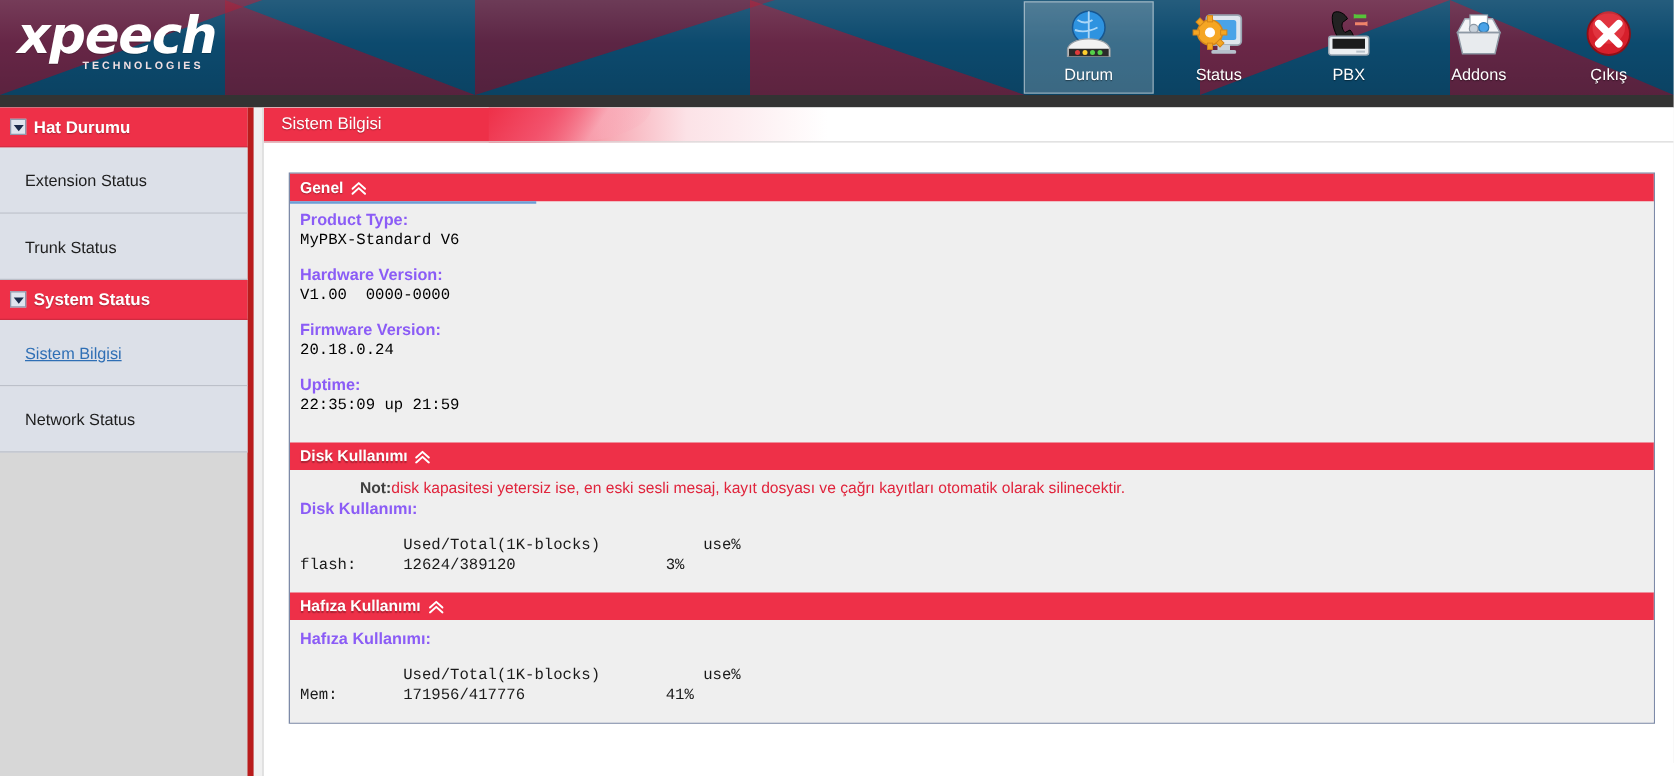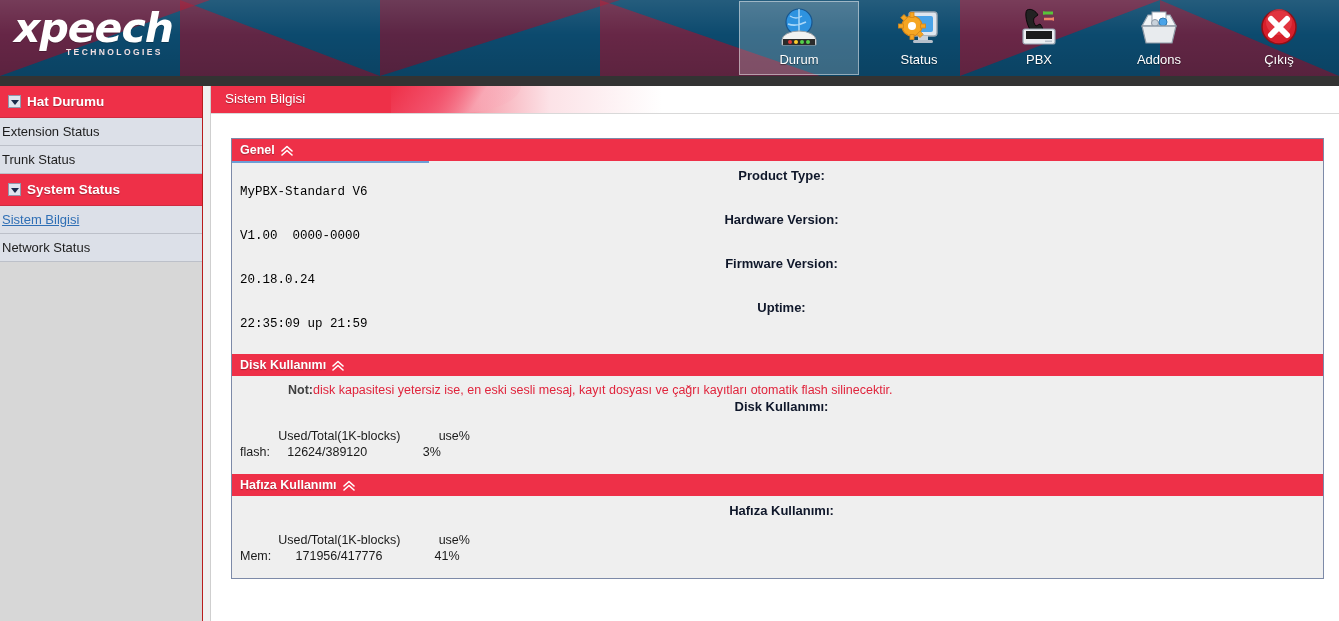--- a/index.html
+++ b/index.html
@@ -42,58 +42,58 @@
   }
   .logo-sub {
     font-family: Liberation Sans, sans-serif;
     font-size: 8.5px; font-weight: bold; letter-spacing: 2.4px;
     color: #f0dfe2; margin-left: 52px; margin-top: -3px;
   }
 
   
   .nav { position: absolute; right: 0; top: 0; height: 76px; display: flex; align-items: flex-start; }
   .nav-item {
-    width: 120px; height: 74px; margin: 1px 0 0 0;
+    width: 104px; height: 74px; margin: 1px 0 0 0;
     display: flex; flex-direction: column; align-items: center; justify-content: flex-start;
     padding-top: 4px; box-sizing: border-box; cursor: pointer; position: relative;
   }
   .nav-item.active { background: rgba(255,255,255,.20); border: 1px solid rgba(255,255,255,.45); padding-top: 3px; }
   .nav-ico { height: 46px; display:flex; align-items:center; justify-content:center; }
   .nav-label {
     font-size: 13px; color: #fff; margin-top: 1px;
     text-shadow: 0 1px 1px rgba(0,0,0,.45);
   }
 
   
   .darkstrip { position:absolute; left:0; top:76px; width:1339px; height:10px; background:#333; }
 
   
   .sidebar {
     position: absolute; left: 0; top: 86px; width: 203px; height: 535px;
-    background: #d7d7d7; border-right: 1px solid #b91c1c;
+    background: #d7d7d7; border-right: 5px solid #b91c1c;
     box-sizing: border-box;
   }
   .side-group {
     height: 32px; background: #ee3048; display: flex; align-items: center;
     padding-left: 8px; box-sizing: border-box; cursor: pointer;
     border-bottom: 1px solid #cf2b40;
   }
   .side-group .tri {
     width: 13px; height: 13px; background: #dfe4ee; border: 1px solid #8f99ad;
     margin-right: 6px; position: relative; box-sizing: border-box;
   }
   .side-group .tri::after {
     content:""; position:absolute; left:2px; top:4px;
     border-left: 4px solid transparent; border-right: 4px solid transparent;
     border-top: 5px solid #1b2a4a;
   }
   .side-group-label { color:#fff; font-weight:bold; font-size:13.5px; text-shadow: 0 1px 1px rgba(0,0,0,.3); }
   .side-link {
-    height: 28px; background: #dce0e8; border-bottom: 1px solid #bcc0c9;
-    display:flex; align-items:center; padding-left: 2px; box-sizing:border-box;
+    height: 53px; background: #dce0e8; border-bottom: 1px solid #bcc0c9;
+    display:flex; align-items:center; padding-left: 20px; box-sizing:border-box;
     font-size: 13px; color: #1d1d1d; cursor: pointer;
   }
   .side-link.active { color: #2f6fb5; text-decoration: underline; }
 
   
   .gutter { position:absolute; left:203px; top:86px; width:7px; height:535px; background:#f0f0f0; border-right:1px solid #cfcfcf; }
 
   
   .content { position:absolute; left:211px; top:86px; width:1128px; height:535px; background:#ffffff; overflow:hidden; }
 
@@ -119,30 +119,30 @@
   }
   .sec-head {
     height:22px; background:#ee3048; display:flex; align-items:center;
     padding-left:8px; box-sizing:border-box; position:relative; cursor:pointer;
   }
   .sec-head-label { color:#ffffff; font-weight:bold; font-size:12.5px; text-shadow:0 1px 1px rgba(0,0,0,.3); }
   .chev { margin-left:6px; color:#fff; font-size:12px; line-height:12px; }
   .sec-underline { position:absolute; left:0; bottom:-2px; width:197px; height:2px; background:#6d9ed6; }
   .sec-body { background:#efefef; padding: 6px 0 8px 8px; }
 
-  .lbl { font-weight:bold; font-size:13px; color:#0f172a; line-height:17px;text-align:center; }
+  .lbl { font-weight:bold; font-size:13px; color:#8b5cf6; line-height:17px; }
   .val {
     font-family: "Liberation Mono", "DejaVu Sans Mono", monospace;
     font-size: 12.5px; color:#000000; line-height:16px; white-space:pre;
   }
   .spacer { height:11px; }
   .note { color:#e0243c; font-size:12.5px; line-height:16px; }
   .note b { color:#404040;padding-left:48px; }
   .mono-block {
-    font-family: Liberation Sans, sans-serif;
+    font-family: Liberation Mono, monospace;
     font-size: 12.5px; color:#1a1a1a; line-height:16px; white-space:pre;
     margin-top: 13px;
   }
 </style>
 </head>
 <body>
 
 <div id="app">
 
   <div class="topbar">
@@ -311,21 +311,21 @@
       </div>
 
       <div class="sec-head">
         <span class="sec-head-label">Disk Kullanımı</span>
         <span class="chev"><svg width="12" height="11" viewBox="0 0 12 11" style="vertical-align:middle">
               <path d="M1 6 L6 1.5 L11 6" fill="none" stroke="#ffffff" stroke-width="1.6" stroke-linecap="round" stroke-linejoin="round"></path>
               <path d="M1 10 L6 5.5 L11 10" fill="none" stroke="#ffffff" stroke-width="1.6" stroke-linecap="round" stroke-linejoin="round"></path>
             </svg></span>
       </div>
       <div class="sec-body">
-        <div class="note"><b>Not:</b><span>disk kapasitesi yetersiz ise, en eski sesli mesaj, kayıt dosyası ve çağrı kayıtları otomatik flash silinecektir.</span></div>
+        <div class="note"><b>Not:</b><span>disk kapasitesi yetersiz ise, en eski sesli mesaj, kayıt dosyası ve çağrı kayıtları otomatik olarak silinecektir.</span></div>
         <div class="lbl">Disk Kullanımı:</div>
         <div class="mono-block">           Used/Total(1K-blocks)           use%
 flash:     12624/389120                3%</div>
         <div style="height:6px"></div>
       </div>
 
       <div class="sec-head">
         <span class="sec-head-label">Hafıza Kullanımı</span>
         <span class="chev"><svg width="12" height="11" viewBox="0 0 12 11" style="vertical-align:middle">
               <path d="M1 6 L6 1.5 L11 6" fill="none" stroke="#ffffff" stroke-width="1.6" stroke-linecap="round" stroke-linejoin="round"></path>

